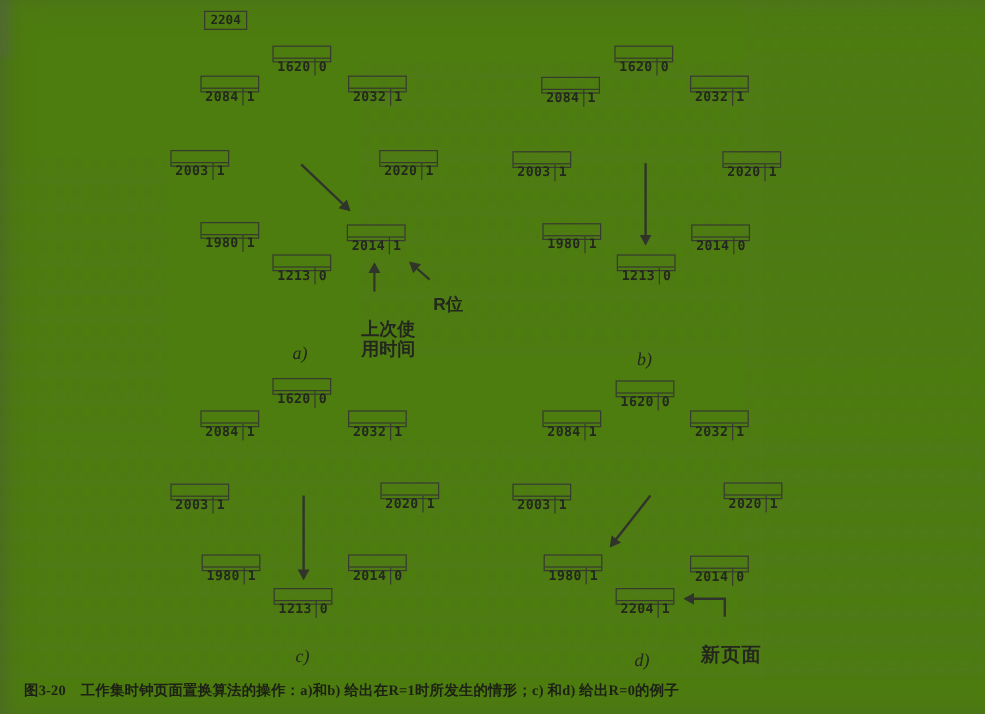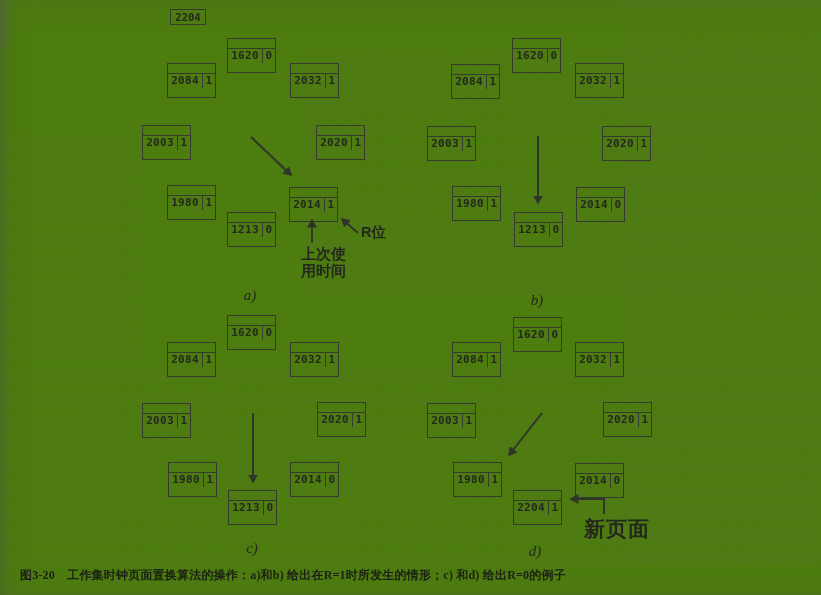--- a/index.html
+++ b/index.html
@@ -11,40 +11,40 @@
   .ghost{position:absolute;pointer-events:none;filter:blur(1.2px);opacity:.55;
     background:
       repeating-linear-gradient(0deg, rgba(103,117,94,.15) 0 3px, rgba(103,117,94,.06) 3px 11px, transparent 11px 23px),
       repeating-linear-gradient(90deg, rgba(103,117,94,.05) 0 9px, transparent 9px 15px);}
   .vignette{position:absolute;inset:0;pointer-events:none;
     box-shadow:inset 8px 0 14px -6px rgba(70,80,62,.45), inset 0 0 34px rgba(90,100,80,.16);}
   .corner-smudge{position:absolute;left:0;top:0;width:14px;height:48px;pointer-events:none;
     background:linear-gradient(90deg, rgba(88,99,80,.5), transparent);filter:blur(2px);}
 
   
-  .pbox{position:absolute;width:49px;height:35px;border:1.5px solid #363a2f;box-sizing:border-box;}
+  .pbox{position:absolute;width:49px;height:14px;border:1.5px solid #363a2f;box-sizing:border-box;}
   .pbox-empty{height:9px;border-bottom:1.5px solid #363a2f;}
   .pbox-row{display:flex;height:13.5px;align-items:stretch;
     font-family:"DejaVu Sans Mono","Liberation Mono",monospace;
     font-size:11px;font-weight:700;color:#23281e;letter-spacing:.3px;}
   .pbox-time{flex:1;text-align:center;line-height:13px;}
   .pbox-bit{width:12px;border-left:1.5px solid #363a2f;text-align:center;line-height:13px;}
 
   .diagram{position:absolute;inset:0;pointer-events:none;}
 
   .timebox{position:absolute;left:170px;top:9px;width:36px;height:16px;border:1.4px solid #363a2f;
     box-sizing:border-box;display:flex;align-items:center;justify-content:center;
     font-family:"DejaVu Sans Mono","Liberation Mono",monospace;font-size:10.5px;font-weight:700;color:#23281e;}
   .hdr-label{position:absolute;left:213px;top:5px;font-size:17px;font-weight:700;
     letter-spacing:1.5px;color:#23271d;}
 
-  .cjk-label{position:absolute;font-weight:700;color:#23271d;}
+  .cjk-label{position:absolute;font-weight:700;color:#23271d;margin-top:21px;}
   .lastuse{left:294px;top:245px;width:52px;text-align:right;font-size:15px;line-height:17px;}
   .rbit-lab{left:361px;top:223px;font-size:14.5px;}
-  .newpage-lab{left:584px;top:515px;font-size:21px;letter-spacing:1px;}
+  .newpage-lab{left:584px;top:515px;font-size:16px;letter-spacing:1px;}
 
   .dlabel{position:absolute;width:24px;text-align:center;
     font-family:"Liberation Serif","DejaVu Serif",serif;font-style:italic;
     font-size:15px;color:#23271d;}
 
   .caption{position:absolute;left:20px;top:567px;width:812px;
     font-family:"Liberation Serif","DejaVu Serif",serif;font-weight:600;
     font-size:12px;color:#1c2015;letter-spacing:.2px;white-space:nowrap;}
 
   svg.arrows{position:absolute;left:0;top:0;pointer-events:none;}

